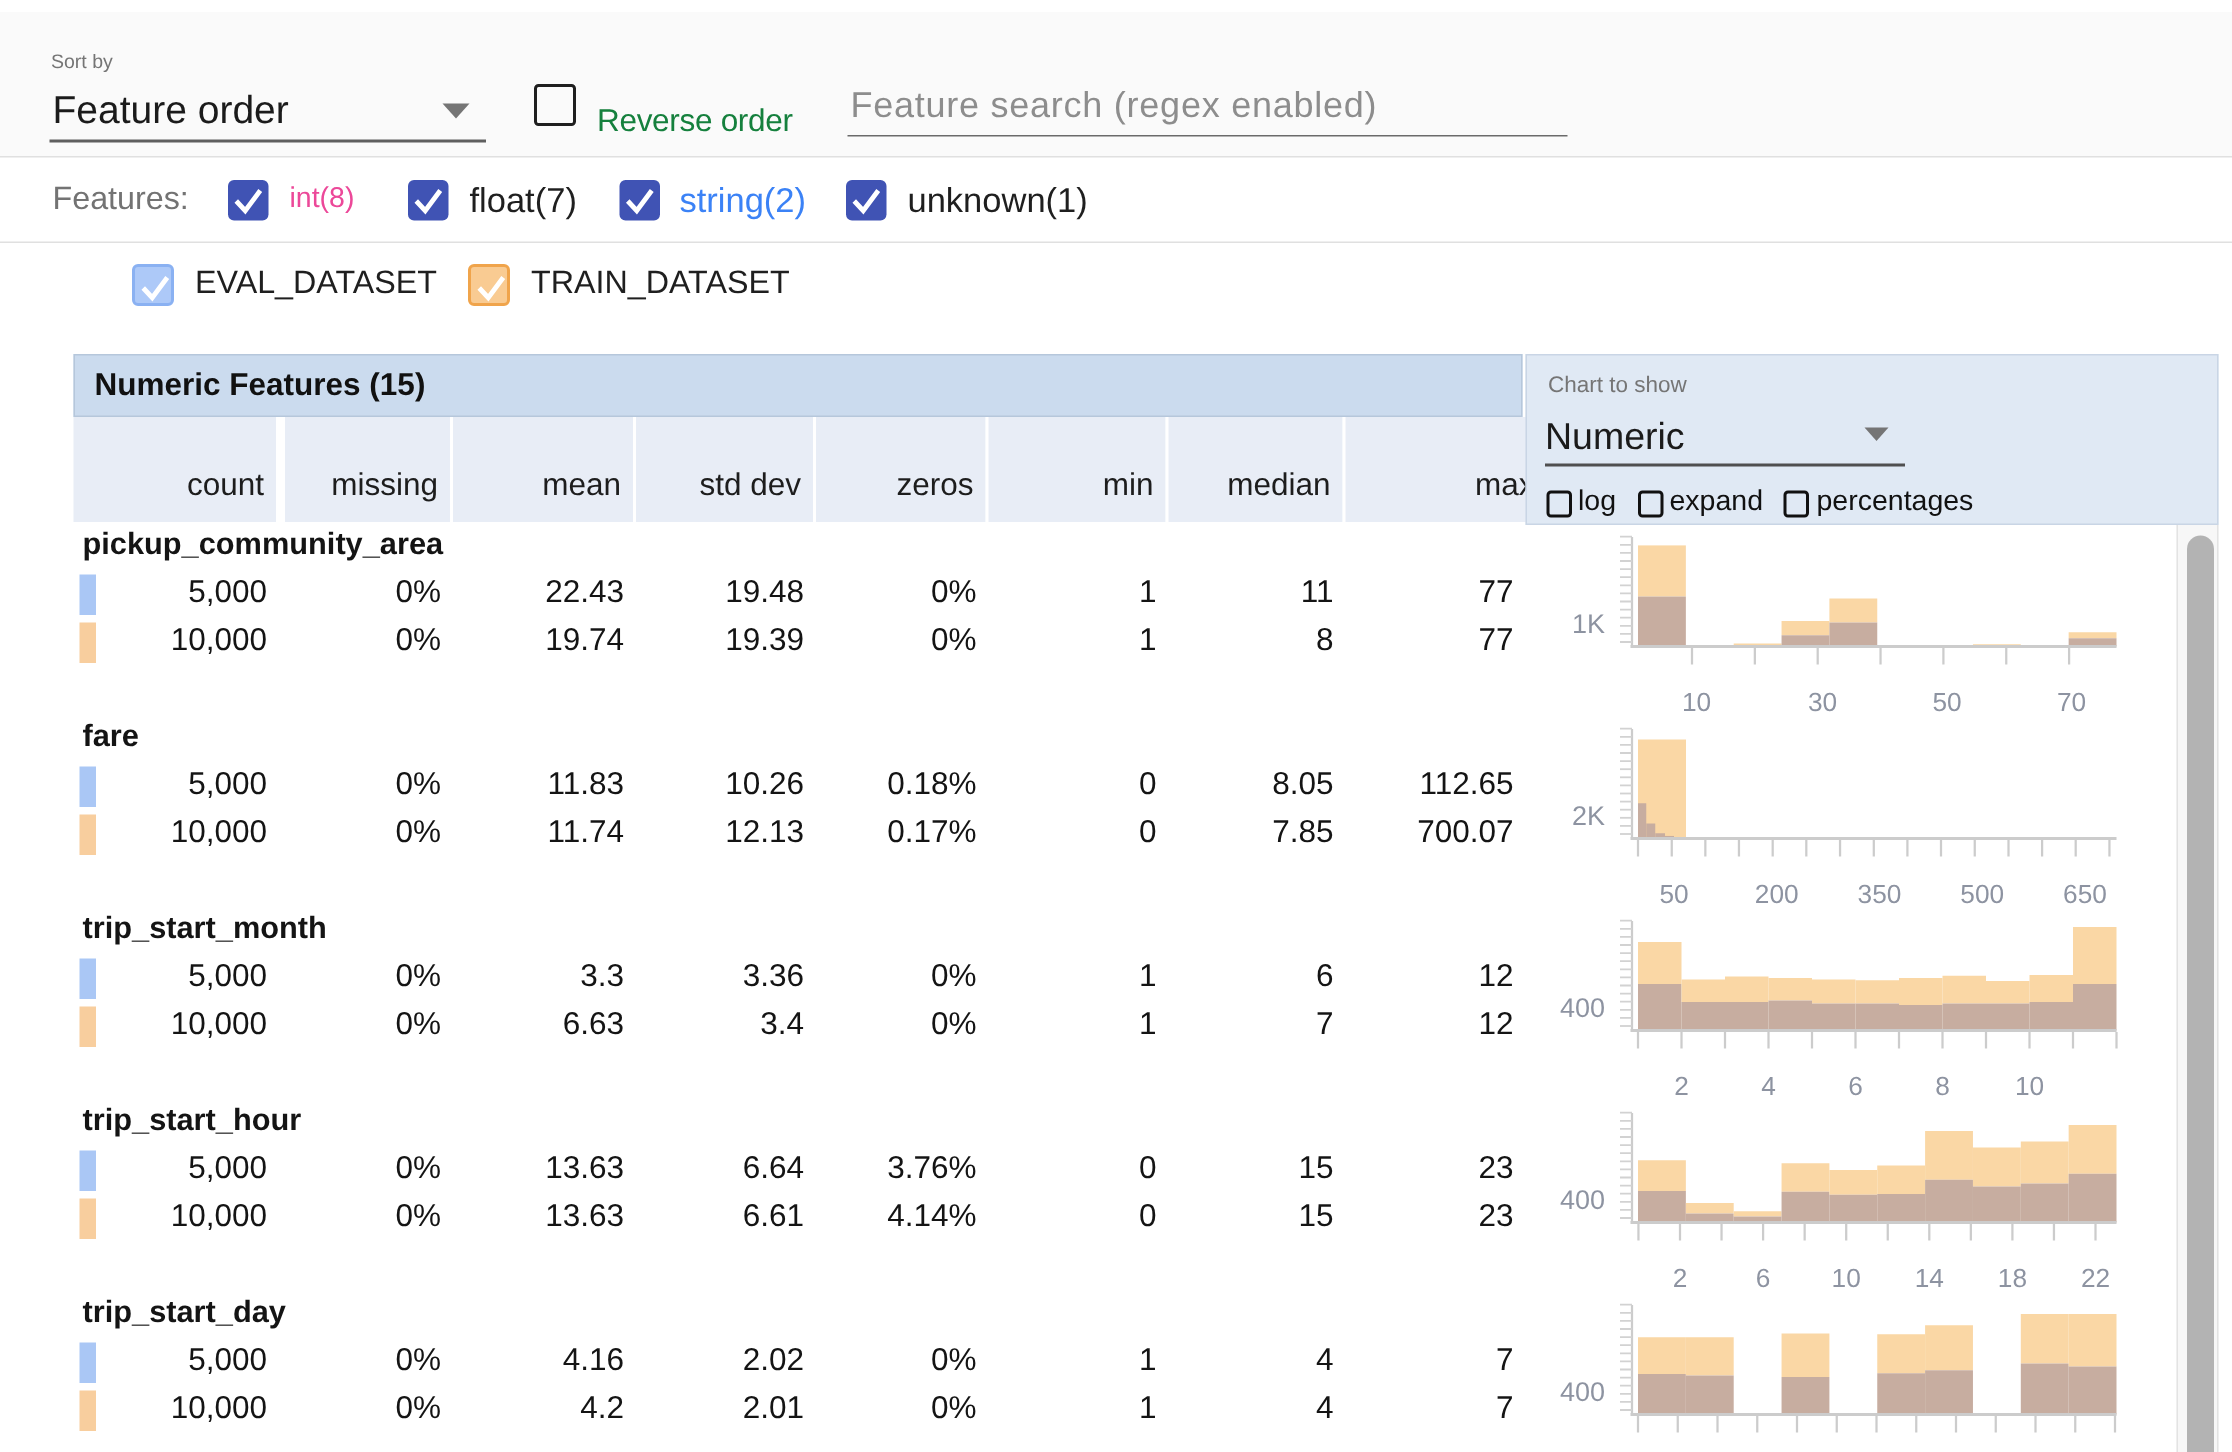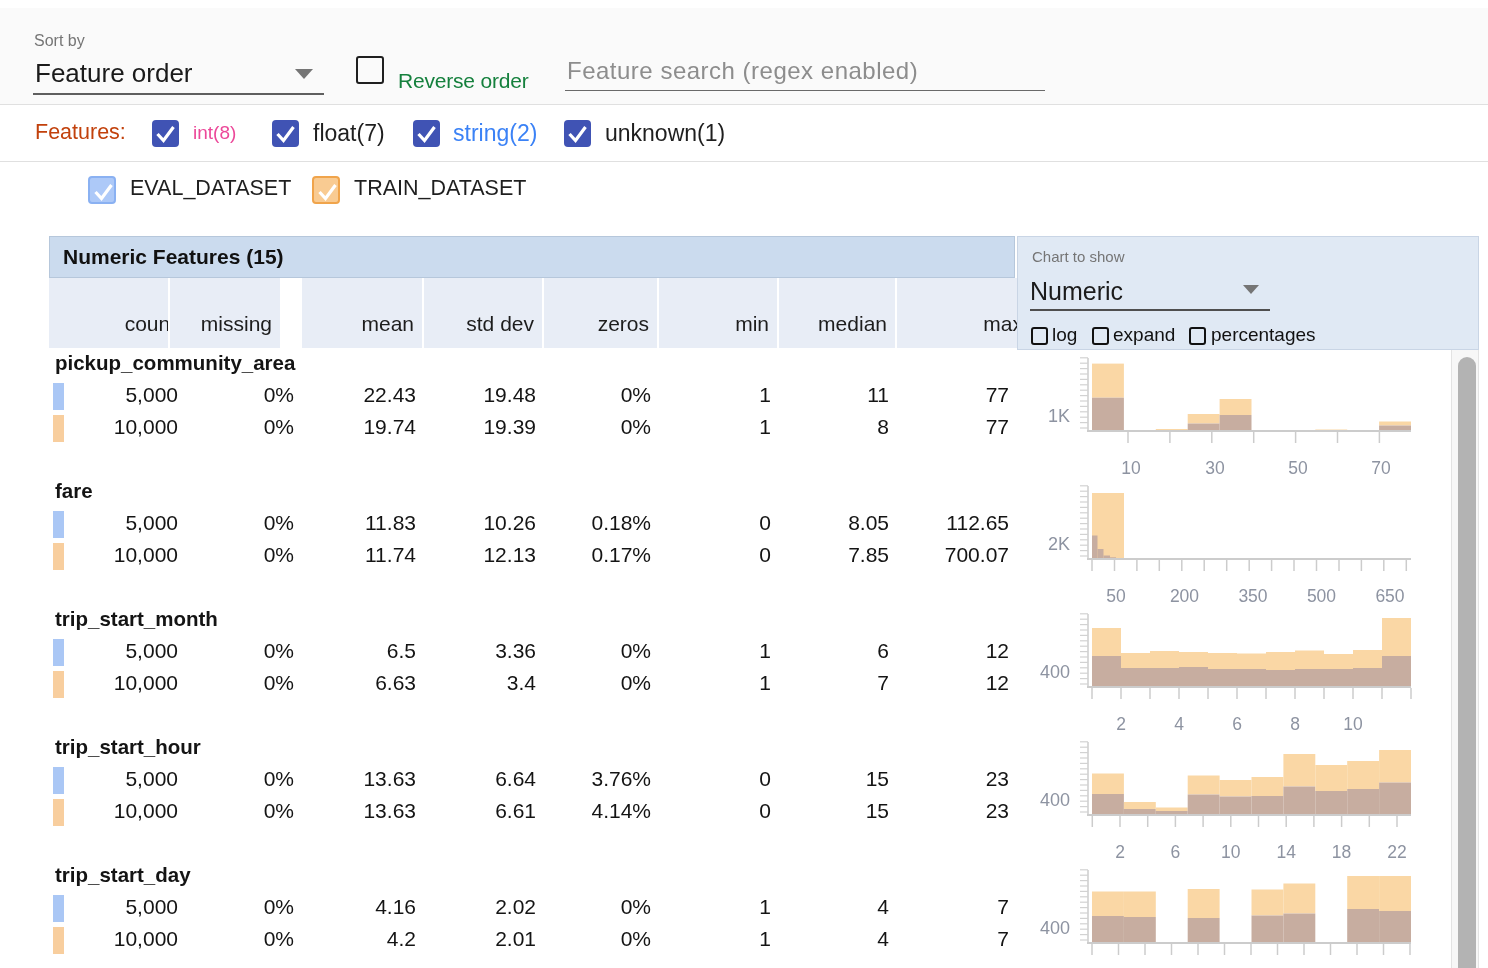--- a/index.html
+++ b/index.html
@@ -8,34 +8,34 @@
 .num{position:absolute;font-size:21px;line-height:27px;color:#141414;white-space:nowrap}
 .sw{position:absolute;left:53px;width:11px;height:27px}
 .hcell{position:absolute;top:278px;height:70px;background:#e8edf6;box-sizing:border-box;
 border-left:2px solid #fff;text-align:right;font-size:21px;color:#1d1d1d;padding-right:8px;
 line-height:92px}
 .cb{position:absolute;box-sizing:border-box}
 </style></head>
 <body>
 <div class="abs" style="left:0;top:8px;width:1488px;height:96px;background:#fafafa"></div>
 
-<div class="abs" style="left:34px;top:30.5px;font-size:16px;line-height:20px;color:#757575">Sort by</div>
+<div class="abs" style="left:34px;top:30.5px;font-size:13px;line-height:20px;color:#757575">Sort by</div>
 <div class="abs" style="left:35px;top:57.6px;font-size:26px;line-height:30px;color:#1b1b1b">Feature order</div>
 <div class="abs" style="left:295px;top:69px;width:0;height:0;border-left:9px solid transparent;border-right:9px solid transparent;border-top:10px solid #757575"></div>
 <div class="abs" style="left:33px;top:93.2px;width:291px;height:1.8px;background:#5f5f5f"></div>
 
 <div class="cb" style="left:356px;top:56px;width:28px;height:28px;border:2.5px solid #1f1f1f;border-radius:3px"></div>
 <div class="abs" style="left:398px;top:67px;font-size:21px;letter-spacing:-.2px;line-height:28px;color:#15803d">Reverse order</div>
 
 <div class="abs" style="left:567px;top:57.3px;font-size:24px;letter-spacing:.5px;line-height:28px;color:#8d8d8d">Feature search (regex enabled)</div>
 <div class="abs" style="left:565px;top:89.5px;width:480px;height:1.4px;background:#6a6a6a"></div>
 
 <div class="abs" style="left:0;top:104px;width:1488px;height:1px;background:#e0e0e0"></div>
 
-<div class="abs" style="left:35px;top:119px;font-size:21.5px;line-height:26px;color:#c2410c">Features:</div>
+<div class="abs" style="left:35px;top:119px;font-size:21.5px;line-height:26px;color:#737373">Features:</div>
 <div class="cb" style="left:152px;top:120px;width:27px;height:27px;background:#4053b4;border-radius:4px">
     <svg width="27" height="27" viewBox="0 0 27 27" style="position:absolute;left:0;top:0">
       <path d="M5.5 14 L11.5 20.5 L21.5 7" stroke="#fff" stroke-width="3.2" fill="none"></path>
     </svg>
   </div>
 <div class="abs" style="left:193px;top:120px;font-size:19px;line-height:26px;color:#ec4899">int(8)</div>
 <div class="cb" style="left:272px;top:120px;width:27px;height:27px;background:#4053b4;border-radius:4px">
     <svg width="27" height="27" viewBox="0 0 27 27" style="position:absolute;left:0;top:0">
       <path d="M5.5 14 L11.5 20.5 L21.5 7" stroke="#fff" stroke-width="3.2" fill="none"></path>
     </svg>
@@ -66,21 +66,21 @@
     <svg width="27" height="27" viewBox="0 0 27 27" style="position:absolute;left:0;top:0">
       <path d="M5.5 14 L11.5 20.5 L21.5 7" stroke="#fff" stroke-width="3.2" fill="none"></path>
     </svg>
   </div>
 <div class="abs" style="left:354px;top:174.5px;font-size:21.5px;line-height:26px;color:#1f1f1f">TRAIN_DATASET</div>
 
 <div class="abs" style="left:49px;top:236px;width:966px;height:42px;background:#cbdbee;box-sizing:border-box;border:1px solid #b6c7db">
   <div style="margin:8px 0 0 13px;font-size:21px;font-weight:bold;color:#111">Numeric Features (15)</div>
 </div>
 <div class="hcell" style="left:49px;width:135px;border-left:none">count</div>
-<div class="hcell" style="left:168px;width:112px">missing</div>
+<div class="hcell" style="left:188px;width:112px">missing</div>
 <div class="hcell" style="left:300px;width:122px">mean</div>
 <div class="hcell" style="left:422px;width:120px">std dev</div>
 <div class="hcell" style="left:542px;width:115px">zeros</div>
 <div class="hcell" style="left:657px;width:120px">min</div>
 <div class="hcell" style="left:777px;width:118px">median</div>
 <div class="hcell" style="left:895px;width:136px">max</div>
 
 <div class="abs" style="left:1017px;top:236px;width:462px;height:114px;background:#e0e9f4;box-sizing:border-box;border:1px solid #c9d5e5"></div>
 <div class="abs" style="left:1032px;top:245px;font-size:15px;line-height:24px;color:#757575">Chart to show</div>
 <div class="abs" style="left:1030px;top:276.7px;font-size:25px;line-height:28px;color:#1b1b1b">Numeric</div>
@@ -131,21 +131,21 @@
 <div class="num" style="top:541px;right:1072px">11.74</div>
 <div class="num" style="top:541px;right:952px">12.13</div>
 <div class="num" style="top:541px;right:837px">0.17%</div>
 <div class="num" style="top:541px;right:717px">0</div>
 <div class="num" style="top:541px;right:599px">7.85</div>
 <div class="num" style="top:541px;right:479px">700.07</div>
 <div class="fname" style="top:605px">trip_start_month</div>
 <div class="sw" style="top:638.5px;background:#aac7f5"></div>
 <div class="num" style="top:637px;right:1310px">5,000</div>
 <div class="num" style="top:637px;right:1194px">0%</div>
-<div class="num" style="top:637px;right:1072px">6.5</div>
+<div class="num" style="top:637px;right:1072px">3.3</div>
 <div class="num" style="top:637px;right:952px">3.36</div>
 <div class="num" style="top:637px;right:837px">0%</div>
 <div class="num" style="top:637px;right:717px">1</div>
 <div class="num" style="top:637px;right:599px">6</div>
 <div class="num" style="top:637px;right:479px">12</div>
 <div class="sw" style="top:670.5px;background:#f8ce9e"></div>
 <div class="num" style="top:669px;right:1310px">10,000</div>
 <div class="num" style="top:669px;right:1194px">0%</div>
 <div class="num" style="top:669px;right:1072px">6.63</div>
 <div class="num" style="top:669px;right:952px">3.4</div>

